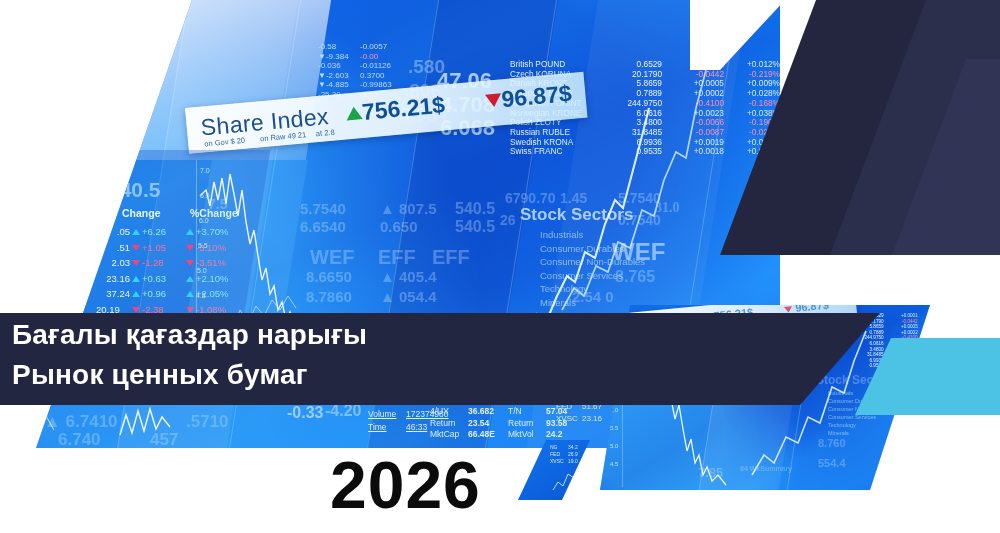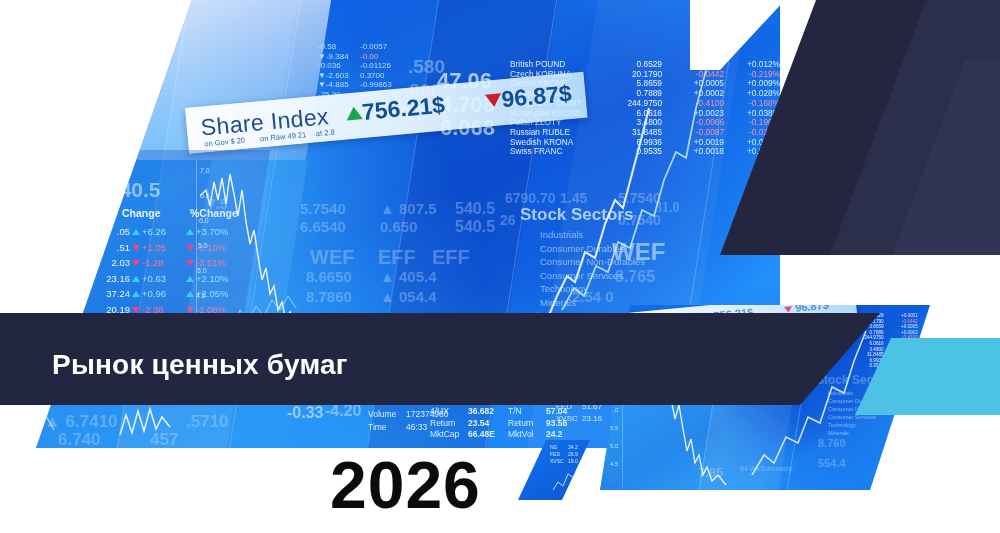--- a/index.html
+++ b/index.html
@@ -59,21 +59,21 @@
 
   
   #title-banner{
     position:absolute;left:0;top:313px;width:880px;height:92px;
     background:#232640;
     -webkit-clip-path:polygon(0 0, 880px 0, 800px 92px, 0 92px);
     clip-path:polygon(0 0, 880px 0, 800px 92px, 0 92px);
   }
   #title-kk,#title-ru{position:absolute;left:12px;color:#ffffff;font-weight:bold;font-size:28px;white-space:nowrap;letter-spacing:.2px;}
   #title-kk{top:319px;}
-  #title-ru{top:349px;margin-left:40px;}
+  #title-ru{top:359px;}
   #year{position:absolute;left:330px;top:447px;font-size:66px;font-weight:bold;color:#0b0b0b;letter-spacing:1px;}
 
   .mon{position:absolute;font-size:8px;color:#cfe8ff;}
   .axlbl{position:absolute;font-size:7px;color:#bfe2ff;}
 </style>
 </head>
 <body>
 
 <div id="stage">
 
@@ -239,21 +239,21 @@
           <span class="c" style="width:44px;color:#8fe8ff">+2.10%</span>
         </div>
         <div class="r">
           <span class="c" style="width:34px;color:#eaf6ff;text-align:right">37.24</span>
           <span class="c" style="width:12px;text-align:center"><span style="display:inline-block;width:0;height:0;border-left:4px solid transparent;border-right:4px solid transparent;border-bottom:6px solid #35d0ff"></span></span>
           <span class="c" style="width:42px;color:#8fe8ff">+0.96</span>
           <span class="c" style="width:12px;text-align:center"><span style="display:inline-block;width:0;height:0;border-left:4px solid transparent;border-right:4px solid transparent;border-bottom:6px solid #35d0ff"></span></span>
           <span class="c" style="width:44px;color:#8fe8ff">+2.05%</span>
         </div>
         <div class="r">
-          <span class="c" style="width:34px;color:#eaf6ff;text-align:right">20.19</span>
+          <span class="c" style="width:34px;color:#eaf6ff;text-align:left">20.19</span>
           <span class="c" style="width:12px;text-align:center"><span style="display:inline-block;width:0;height:0;border-left:4px solid transparent;border-right:4px solid transparent;border-top:6px solid #ff3f78"></span></span>
           <span class="c" style="width:42px;color:#ff6f9c">-2.38</span>
           <span class="c" style="width:12px;text-align:center"><span style="display:inline-block;width:0;height:0;border-left:4px solid transparent;border-right:4px solid transparent;border-top:6px solid #ff3f78"></span></span>
           <span class="c" style="width:44px;color:#ff6f9c">-1.08%</span>
         </div>
         <div class="r">
           <span class="c" style="width:34px;color:#eaf6ff;text-align:right">19.04</span>
           <span class="c" style="width:12px;text-align:center"><span style="display:inline-block;width:0;height:0;border-left:4px solid transparent;border-right:4px solid transparent;border-top:6px solid #ff3f78"></span></span>
           <span class="c" style="width:42px;color:#ff6f9c">-1.24</span>
           <span class="c" style="width:12px;text-align:center"><span style="display:inline-block;width:0;height:0;border-left:4px solid transparent;border-right:4px solid transparent;border-top:6px solid #ff3f78"></span></span>
@@ -379,21 +379,21 @@
         <div class="r">
           <span class="c" style="width:38px">Return</span>
           <span class="c" style="width:42px;font-weight:bold">93.58</span>
         </div>
         <div class="r">
           <span class="c" style="width:38px">MktVol</span>
           <span class="c" style="width:42px;font-weight:bold">24.2</span>
         </div>
       </div>
 
-    <div id="volblock" class="tbl" style="left:368px;top:408px;font-size:8.5px;line-height:13px;color:#dcf0ff;">
+    <div id="volblock" class="tbl" style="left:368px;top:408px;font-size:8.5px;line-height:13px;color:#dcf0ff;text-decoration:underline;">
         <div class="r">
           <span class="c" style="width:38px">Volume</span>
           <span class="c" style="width:56px">172374980</span>
         </div>
         <div class="r">
           <span class="c" style="width:38px">Time</span>
           <span class="c" style="width:56px">46:33</span>
         </div>
       </div>
     <div class="ghost" style="left:287px;top:404px;font-size:16px;color:rgba(225,245,255,.6);">-0.33</div>
@@ -586,16 +586,17 @@
   <div class="navyshape lite2" style="left:892px;top:59px;width:108px;height:196px;
        -webkit-clip-path:polygon(74px 0, 108px 0, 108px 196px, 0px 196px);clip-path:polygon(74px 0, 108px 0, 108px 196px, 0px 196px);"></div>
 
   <div style="position:absolute;left:690px;top:0;width:120px;height:70px;background:#ffffff;
        -webkit-clip-path:polygon(0 0, 95px 0, 30px 70px, 0 70px);clip-path:polygon(0 0, 95px 0, 30px 70px, 0 70px);"></div>
 
   <div class="cyanband" style="left:855px;top:338px;width:145px;height:77px;
        -webkit-clip-path:polygon(36px 0, 145px 0, 145px 77px, 0 77px);clip-path:polygon(36px 0, 145px 0, 145px 77px, 0 77px);"></div>
 
   <div id="title-banner"></div>
+  <div id="title-kk">Бағалы қағаздар нарығы</div>
   <div id="title-ru">Рынок ценных бумаг</div>
   <div id="year">2026</div>
 
 </div>
 
 </body></html>

